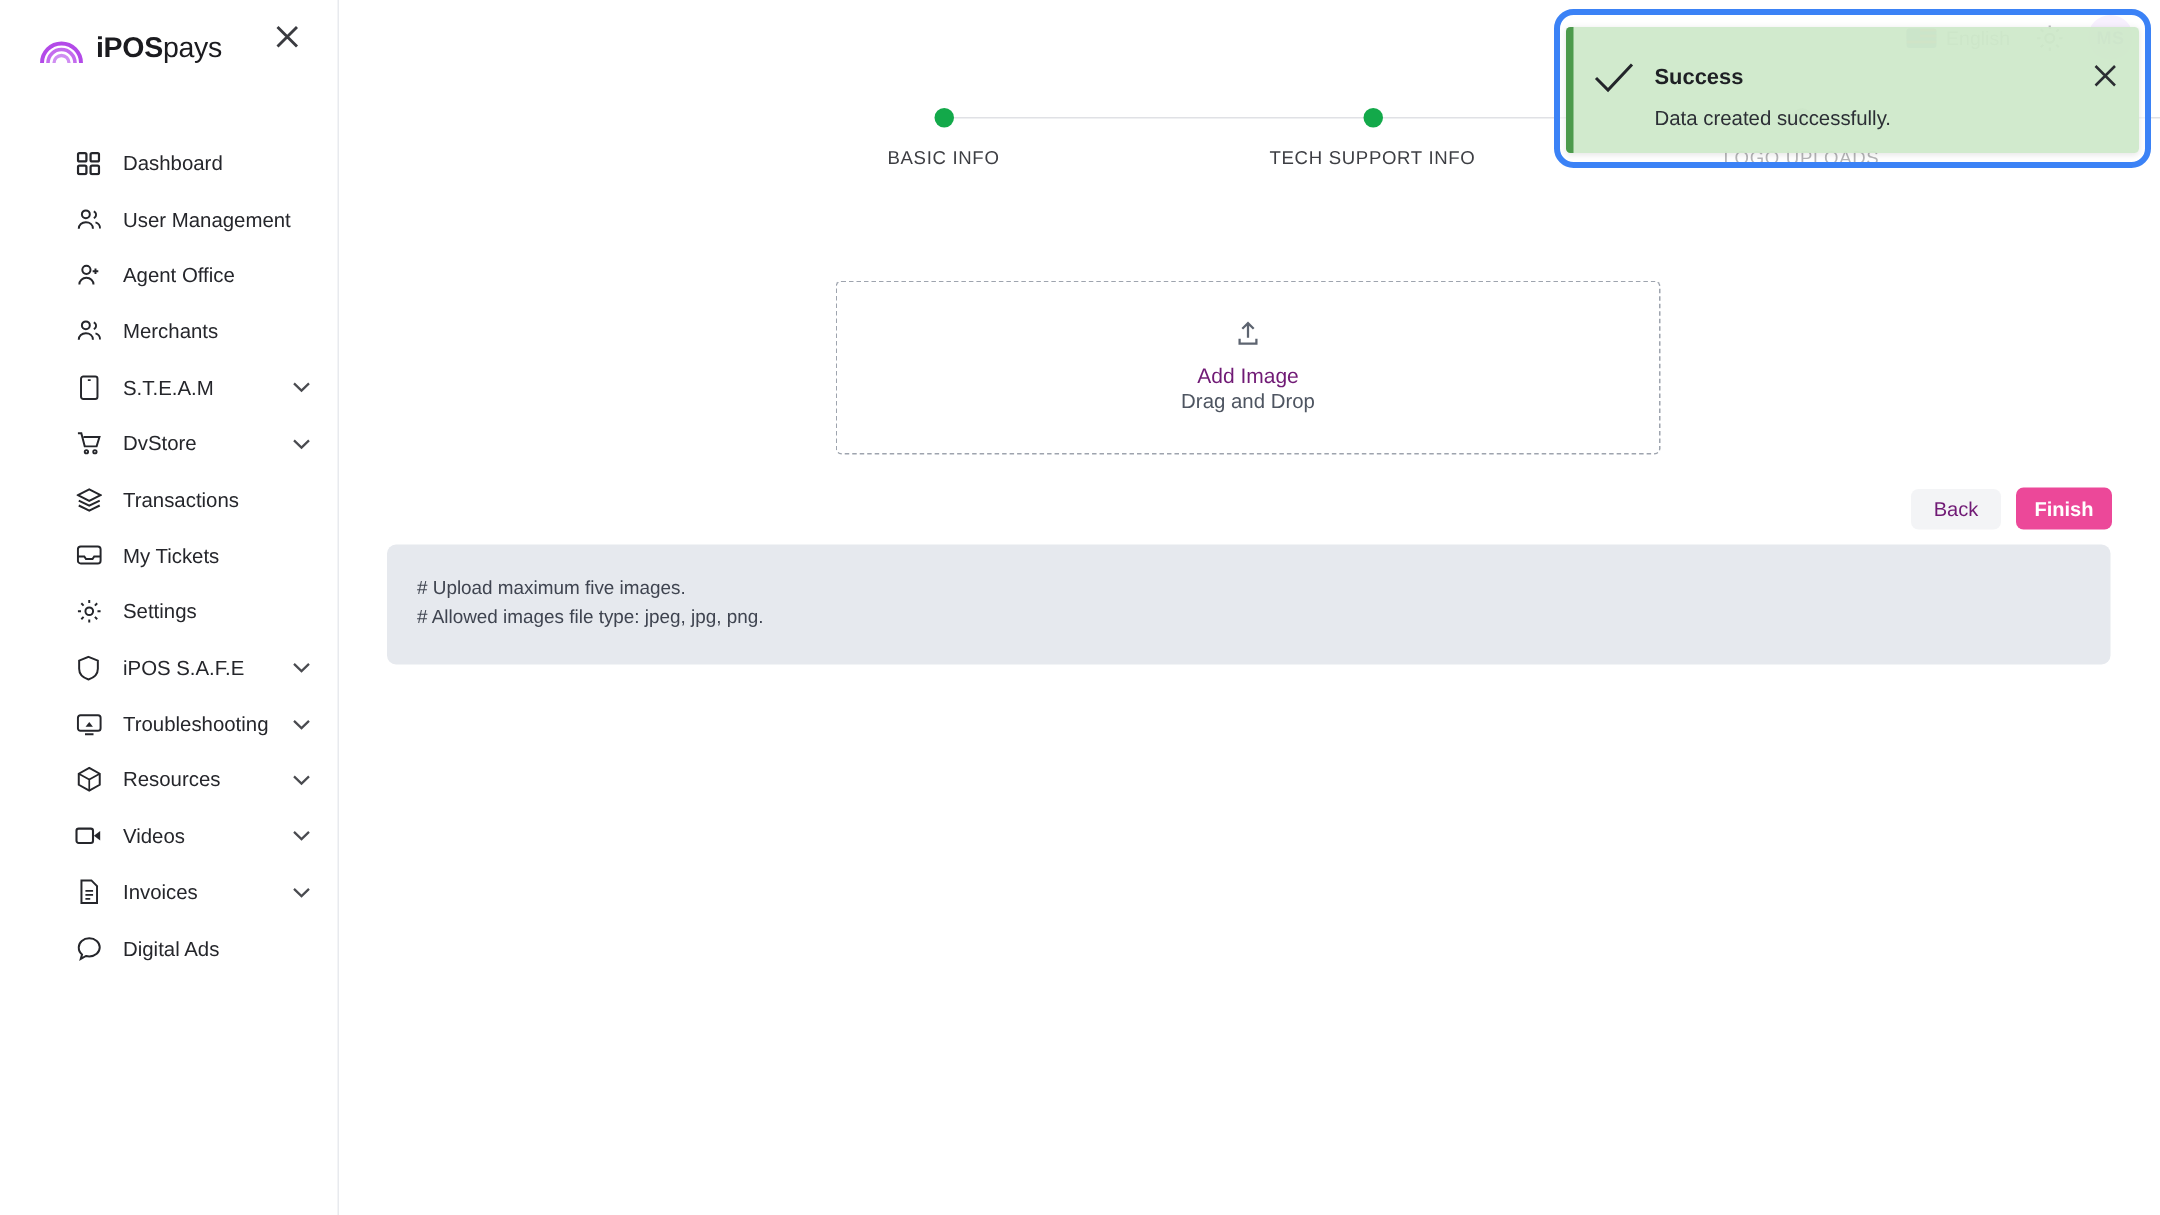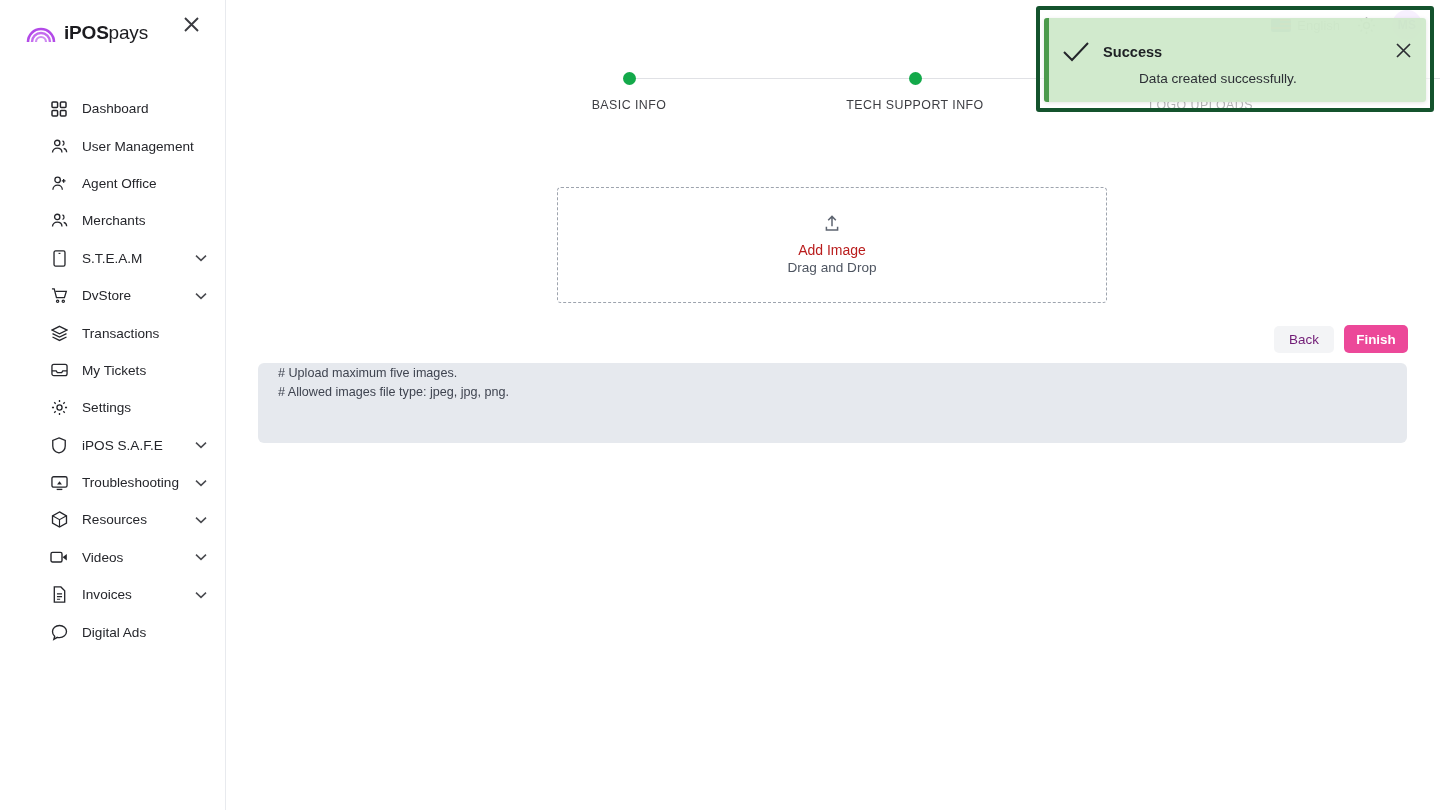--- a/index.html
+++ b/index.html
@@ -112,21 +112,21 @@
   .upload-box {
     position: absolute; left: 331px; top: 187px;
     width: 550px; height: 116px;
     border: 1.6px dashed #9ea4ae;
     border-radius: 4px;
     display: flex; flex-direction: column;
     align-items: center; justify-content: center;
     cursor: pointer; background: #fff;
   }
   .upload-ico { color: #5d6470; margin-bottom: 3px; display:block; }
-  .upload-t1 { font-size: 14px; color: #b91c1c; line-height: 18px; }
+  .upload-t1 { font-size: 14px; color: #701a75; line-height: 18px; }
   .upload-t2 { font-size: 13.6px; color: #4e5561; line-height: 18px; }
 
   
   .btn-row {
     position: absolute; right: 32px; top: 325px;
     display: flex; gap: 10px; align-items: center;
   }
   .btn {
     border: none; cursor: pointer; border-radius: 5px;
     font-family: "Liberation Sans", sans-serif;
@@ -140,30 +140,30 @@
     width: 64px; height: 28px;
     background: #ec4899; color: #ffffff; font-weight: bold;
   }
 
   
   .notes {
     position: absolute; left: 32px; top: 363px;
     width: 1149px; height: 80px;
     background: #e6e9ee;
     border-radius: 6px;
-    padding: 1px 0 0 20px;
+    padding: 20px 0 0 20px;
   }
   .notes p { font-size: 12.6px; color: #3f4450; line-height: 19.4px; }
 
   
   .toast-wrap {
     position: absolute; left: 1036px; top: 6px;
     width: 398px; height: 106px;
-    border: 4px solid #14532d;
-    border-radius: 3px;
+    border: 4px solid #3b82f6;
+    border-radius: 13px;
     background: rgba(255,255,255,0.62);
     z-index: 40;
   }
   .toast {
     position: absolute; left: 4px; top: 8px;
     width: 382px; height: 84px;
     background: rgba(205, 232, 201, 0.93);
     border-radius: 3px;
     box-shadow: 0 1px 4px rgba(0,0,0,.10);
     display: flex; align-items: flex-start;
@@ -172,21 +172,21 @@
     width: 5px; height: 84px; background: #4c9a4c; flex: none;
     border-radius: 3px 0 0 3px;
   }
   .toast-check {
     width: 54px; flex: none;
     display: flex; align-items: center; justify-content: center;
     padding-top: 22px; color: #23252a; align-self: flex-start;
   }
   .toast-body { flex: 1; padding-top: 24px; }
   .toast-title { font-size: 14.6px; font-weight: bold; color: #1e2024; line-height: 20px; }
-  .toast-msg { font-size: 13.6px; color: #2c2f35; margin-top: 7px; line-height: 19px; margin-left: 36px; }
+  .toast-msg { font-size: 13.6px; color: #2c2f35; margin-top: 7px; line-height: 19px; }
   .toast-close {
     width: 46px; flex: none; padding-top: 24px;
     display: flex; justify-content: center; color: #2b2d32; cursor: pointer;
   }
 </style>
 </head>
 <body>
 
 <div id="app">
 

